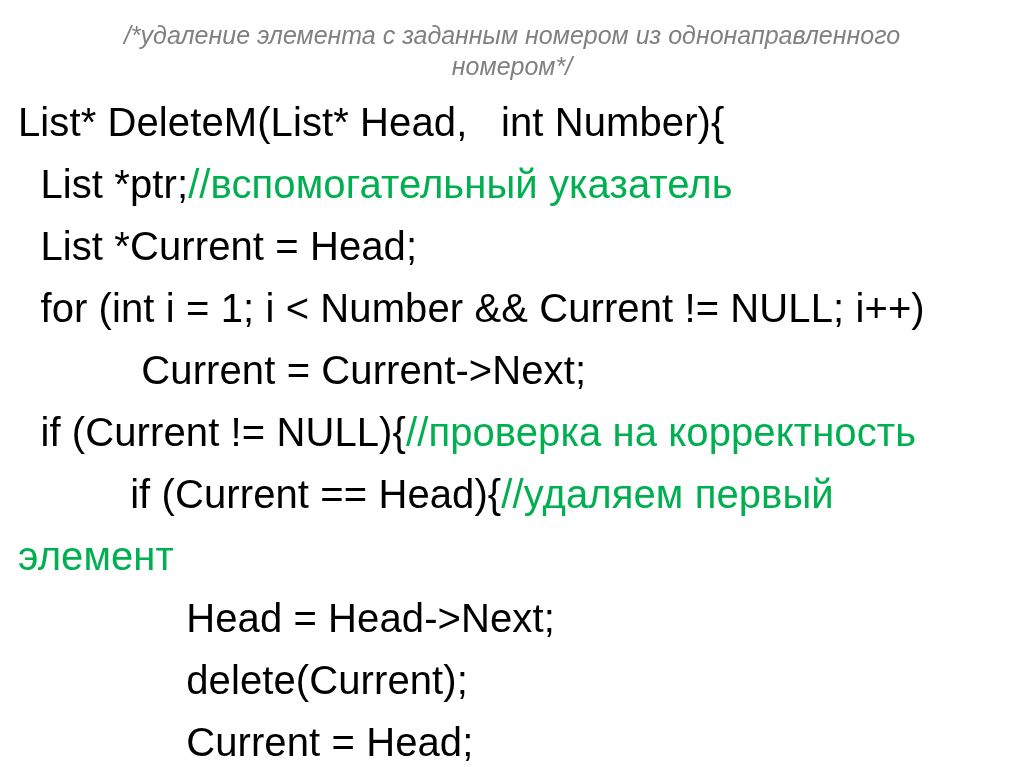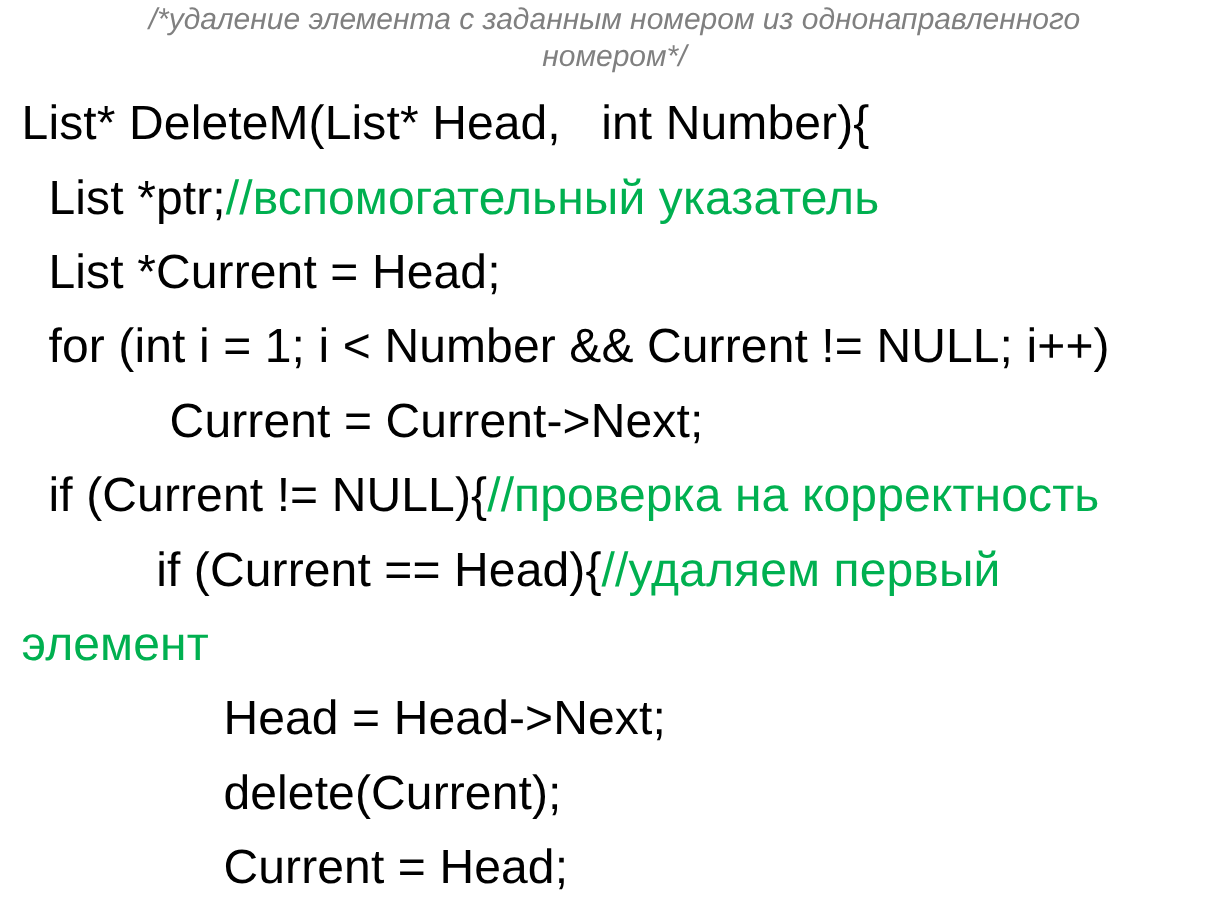--- a/index.html
+++ b/index.html
@@ -8,21 +8,21 @@
     width: 1024px;
     height: 767px;
     background: #ffffff;
     font-family: Arial, Helvetica, sans-serif;
     overflow: hidden;
   }
   .slide {
     width: 1024px;
     height: 767px;
     box-sizing: border-box;
-    padding: 1px 18px 0 18px;
+    padding: 20px 18px 0 18px;
   }
   .title {
     color: #808080;
     font-style: italic;
     font-size: 25px;
     text-align: center;
     line-height: 1.25;
     margin-bottom: 8px;
   }
   .code {

